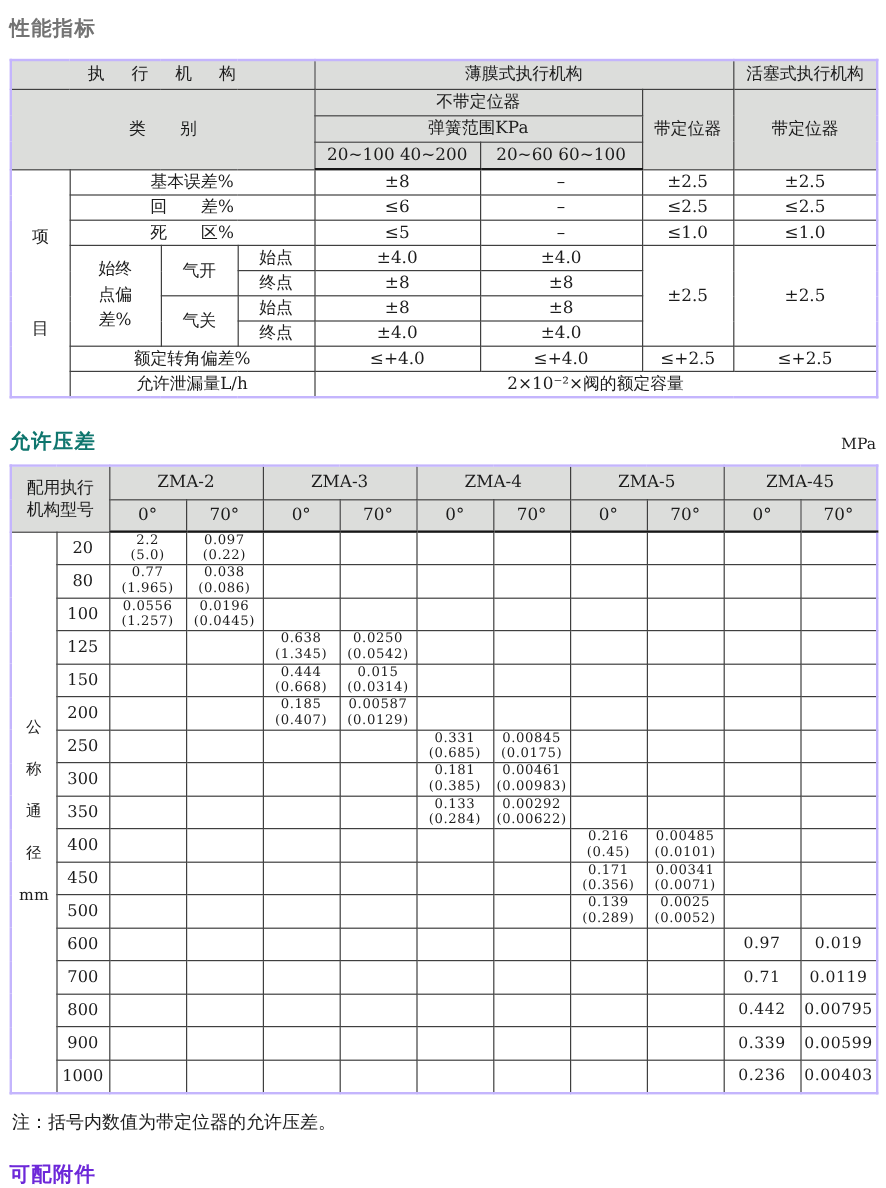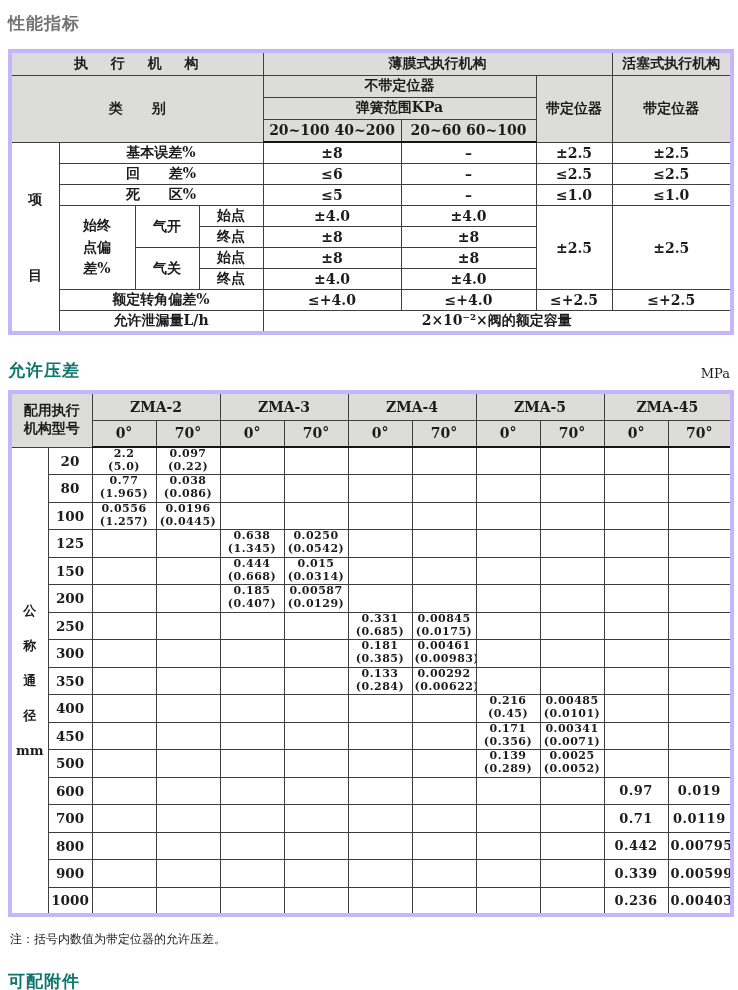--- a/index.html
+++ b/index.html
@@ -3,21 +3,21 @@
 <meta charset="utf-8">
 <style>
   html,body{margin:0;padding:0;background:#ffffff;}
   body{width:738px;font-family:"DejaVu Serif","Liberation Serif",serif;color:#1c1c1c;}
   .page{width:738px;box-sizing:border-box;padding:6px 8px 4px 8px;}
 
   h2.sec{font-family:"DejaVu Sans","Liberation Sans",sans-serif;font-weight:bold;
          font-size:17px;margin:6px 0 14px 0;letter-spacing:1px;}
 
   table{border-collapse:collapse;table-layout:fixed;width:722px;background:#fff;}
-  table.frame{border:4px solid #c4b5fd;font-weight:bold;}
+  table.frame{border:2px solid #c4b5fd;}
   td{border:1px solid #3f3f3f;text-align:center;vertical-align:middle;padding:0 2px;
      overflow:hidden;}
   .hd td{background:#dcdddb;}
   .hdsep td{border-bottom-width:2px;border-bottom-color:#161616;}
 
   
   .t1{font-size:14px;}
   .t1 td{height:20px;}
   .spread{word-spacing:14px;letter-spacing:2px;}
   .gap2{word-spacing:24px;}
@@ -31,21 +31,21 @@
   .sec2head{display:flex;justify-content:space-between;align-items:flex-end;margin:24px 0 8px 0;}
   .sec2head h2{margin:0;}
   .unit{font-size:13px;line-height:1;margin-bottom:2px;}
   .t2{font-size:13px;}
   .t2 thead td{font-size:14px;}
   .t2 tbody tr{height:27.5px;}
   .num2{font-size:11px;line-height:1.18;letter-spacing:0.5px;}
   .num1{font-size:13px;letter-spacing:0.5px;}
   .sizecell{font-size:13.5px;}
 
-  .note{font-size:12px;margin:14px 0 0 2px;}
+  .note{font-size:15px;margin:14px 0 0 2px;}
 </style>
 </head>
 <body>
 
 <div class="page">
 
   <h2 class="sec" style="color:#737373">性能指标</h2>
 
   <table class="t1 frame">
     <colgroup>
@@ -514,15 +514,15 @@
           </td>
           <td>
             <div class="num1">0.00403</div>
           </td>
         </tr>
       </tbody>
   </table>
 
   <p class="note">注：括号内数值为带定位器的允许压差。</p>
 
-  <h2 class="sec" style="color:#0f766e;margin-top:22px">可配附件</h2>
+  <h2 class="sec" style="color:#6d28d9;margin-top:22px">可配附件</h2>
 
 </div>
 
 </body></html>

